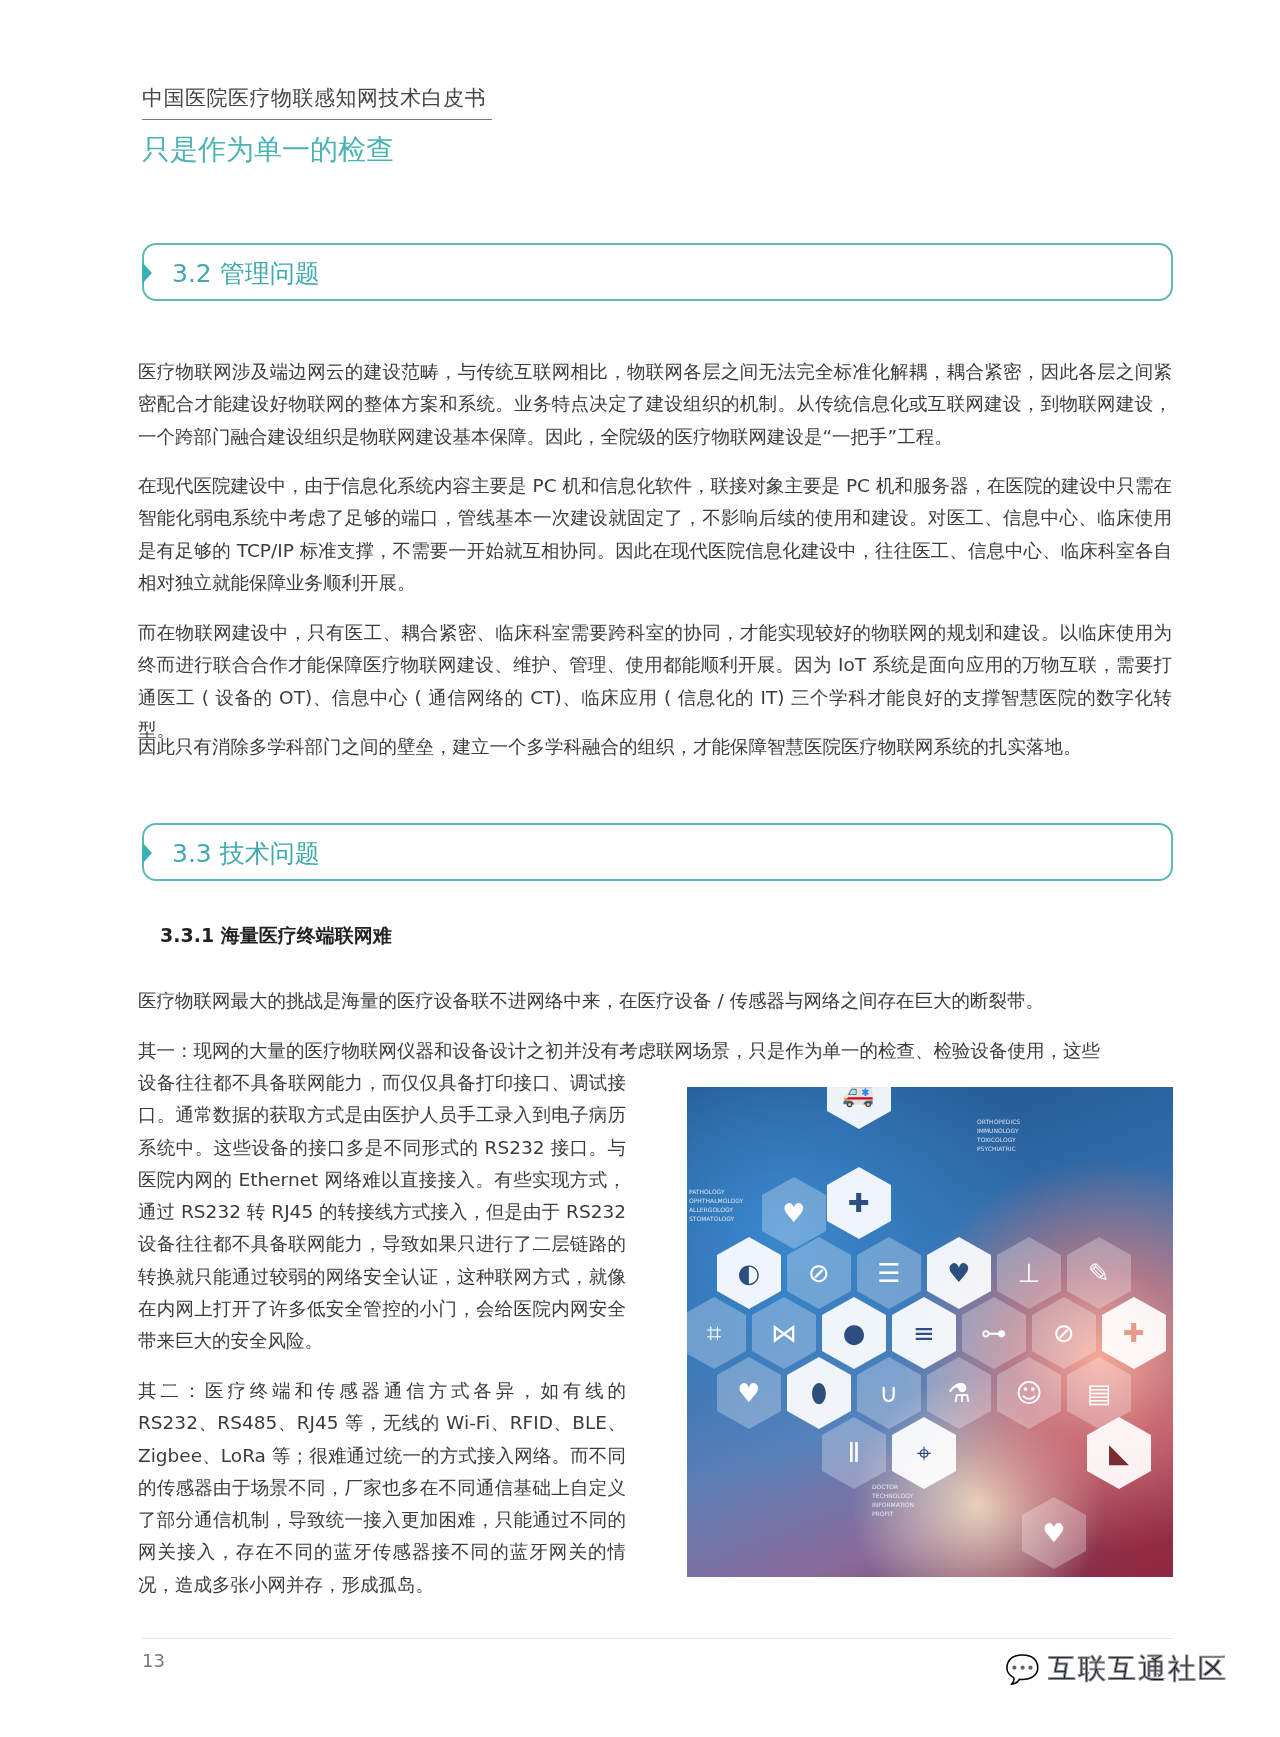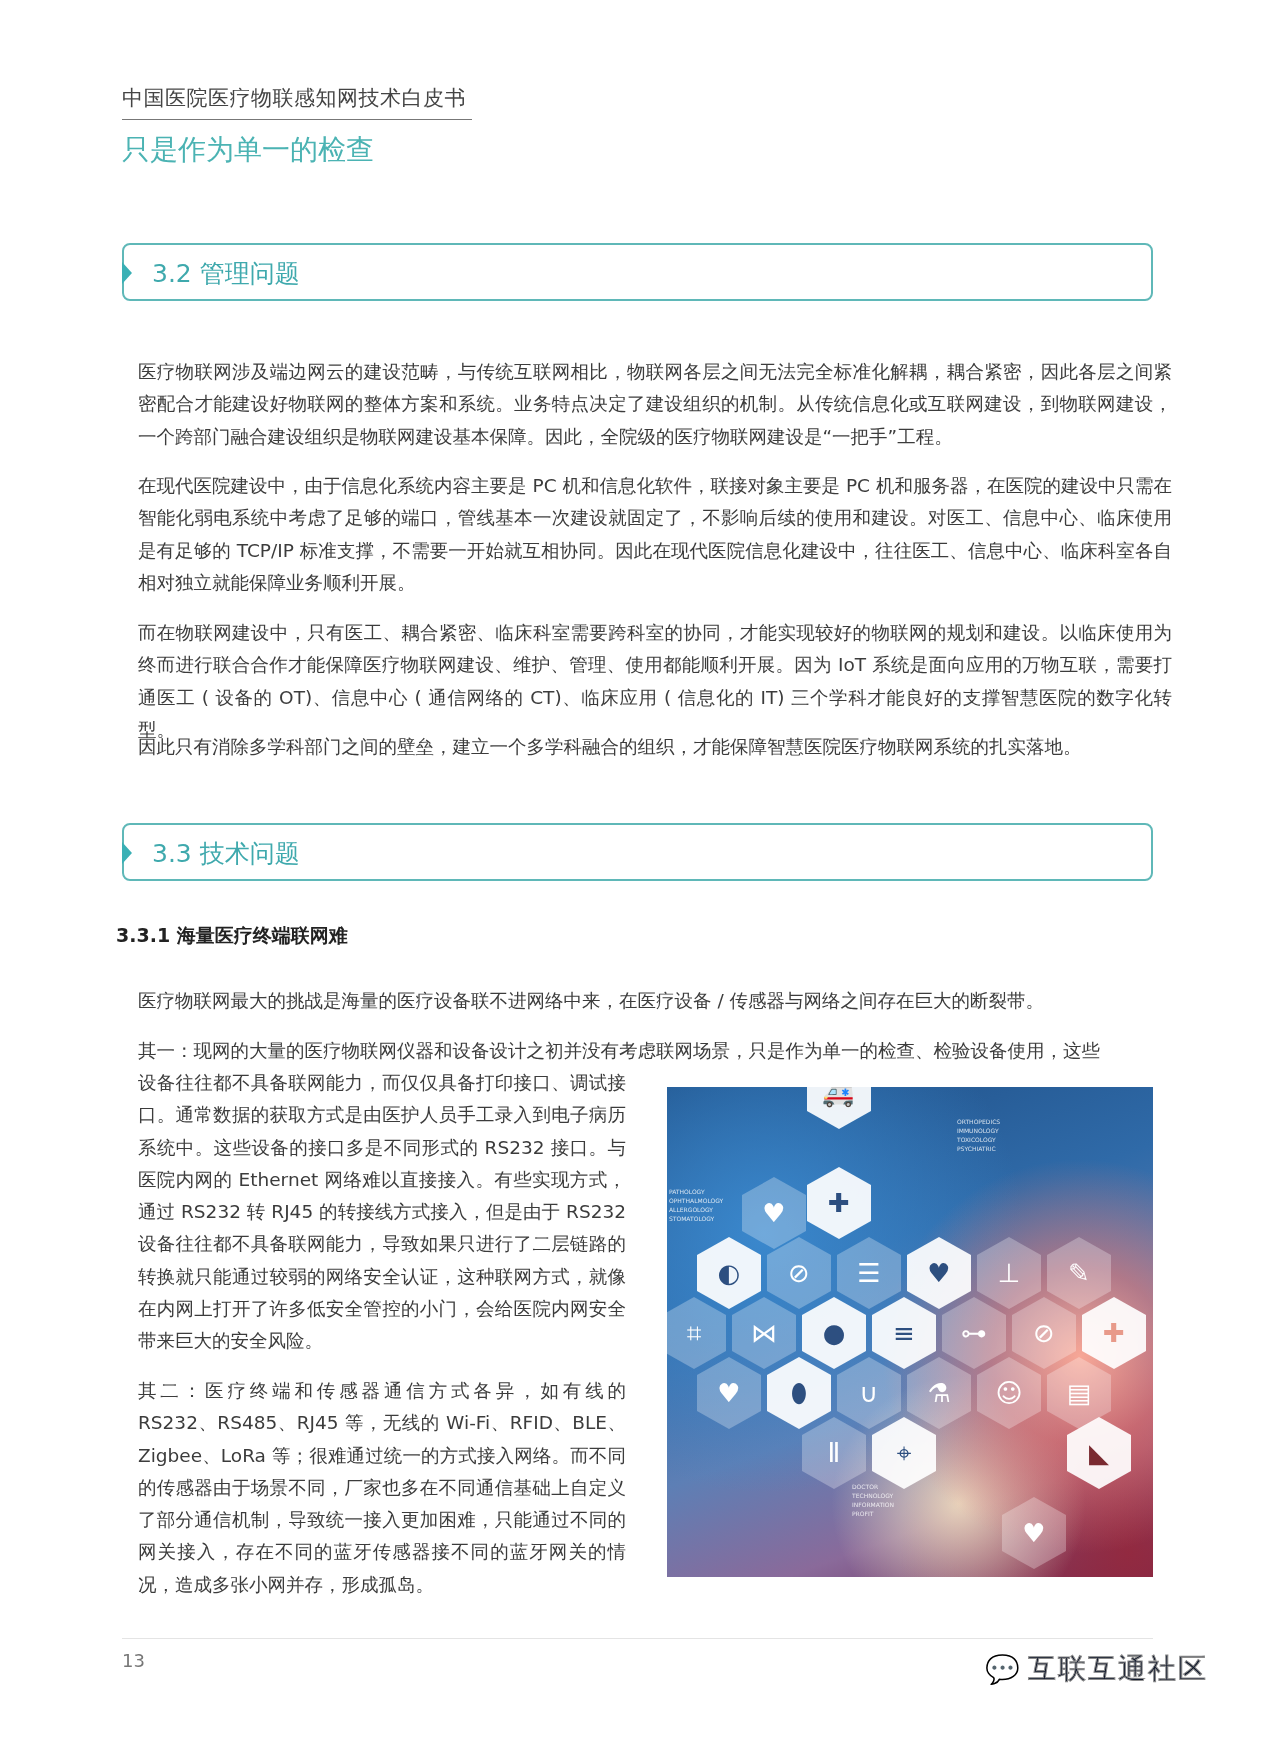--- a/index.html
+++ b/index.html
@@ -1,27 +1,27 @@
 <!DOCTYPE html>
 <html><head>
 <meta charset="utf-8">
 <style>
   html,body{margin:0;padding:0;background:#fff;}
   body{width:1280px;height:1737px;position:relative;overflow:hidden;font-family:"DejaVu Sans","Liberation Sans",sans-serif;color:#3a3a3a;}
-  .abs{position:absolute;}
+  .abs{position:absolute;margin-left:20px;}
   .doc-title{left:122px;top:84px;font-size:21px;color:#444;letter-spacing:0.5px;}
   .doc-rule{left:122px;top:119px;width:350px;height:1px;background:#777;}
   .chapter{left:122px;top:131px;font-size:28px;color:#4bb3b3;}
-  .sec-box{left:122px;width:1031px;height:58px;border:2px solid #5fb8b8;border-radius:8px;box-sizing:border-box;text-align:right;}
+  .sec-box{left:122px;width:1031px;height:58px;border:2px solid #5fb8b8;border-radius:14px;box-sizing:border-box;text-align:right;}
   .sec-box .tri{position:absolute;left:-2px;top:17px;width:0;height:0;border-top:11px solid transparent;border-bottom:11px solid transparent;border-left:10px solid #3ab0b5;}
   .sec-box .lbl{position:absolute;left:28px;top:12px;font-size:25px;color:#3fa9ad;}
   p.body{position:absolute;left:122px;margin:16px;font-size:18.5px;line-height:32.3px;color:#3c3c3c;text-align:justify;}
   .wide{width:1034px;}
   .narrow{width:488px;}
-  .sub{left:116px;top:923px;font-size:19px;font-weight:bold;color:#222;}
+  .sub{left:140px;top:923px;font-size:19px;font-weight:bold;color:#222;}
   .img{left:667px;top:1087px;width:486px;height:490px;overflow:hidden;
        background:
         radial-gradient(circle at 85% 55%, rgba(255,170,150,0.95) 0%, rgba(240,120,110,0.6) 18%, rgba(0,0,0,0) 40%),
         radial-gradient(circle at 60% 85%, rgba(255,240,200,0.8) 0%, rgba(0,0,0,0) 25%),
         radial-gradient(circle at 95% 95%, rgba(150,40,60,0.9) 0%, rgba(0,0,0,0) 35%),
         radial-gradient(circle at 20% 30%, rgba(60,140,210,0.9) 0%, rgba(0,0,0,0) 50%),
         linear-gradient(160deg,#1f4f86 0%,#2f6aa8 35%,#5d7fb5 60%,#8a6a9a 80%,#6a2a55 100%);}
   .hex{position:absolute;width:64px;height:72px;clip-path:polygon(50% 0,100% 25%,100% 75%,50% 100%,0 75%,0 25%);display:flex;align-items:center;justify-content:center;font-size:26px;color:#2d4f80;}
   .hex.w{background:rgba(255,255,255,0.92);}
   .hex.t{background:rgba(255,255,255,0.28);color:#fff;}

